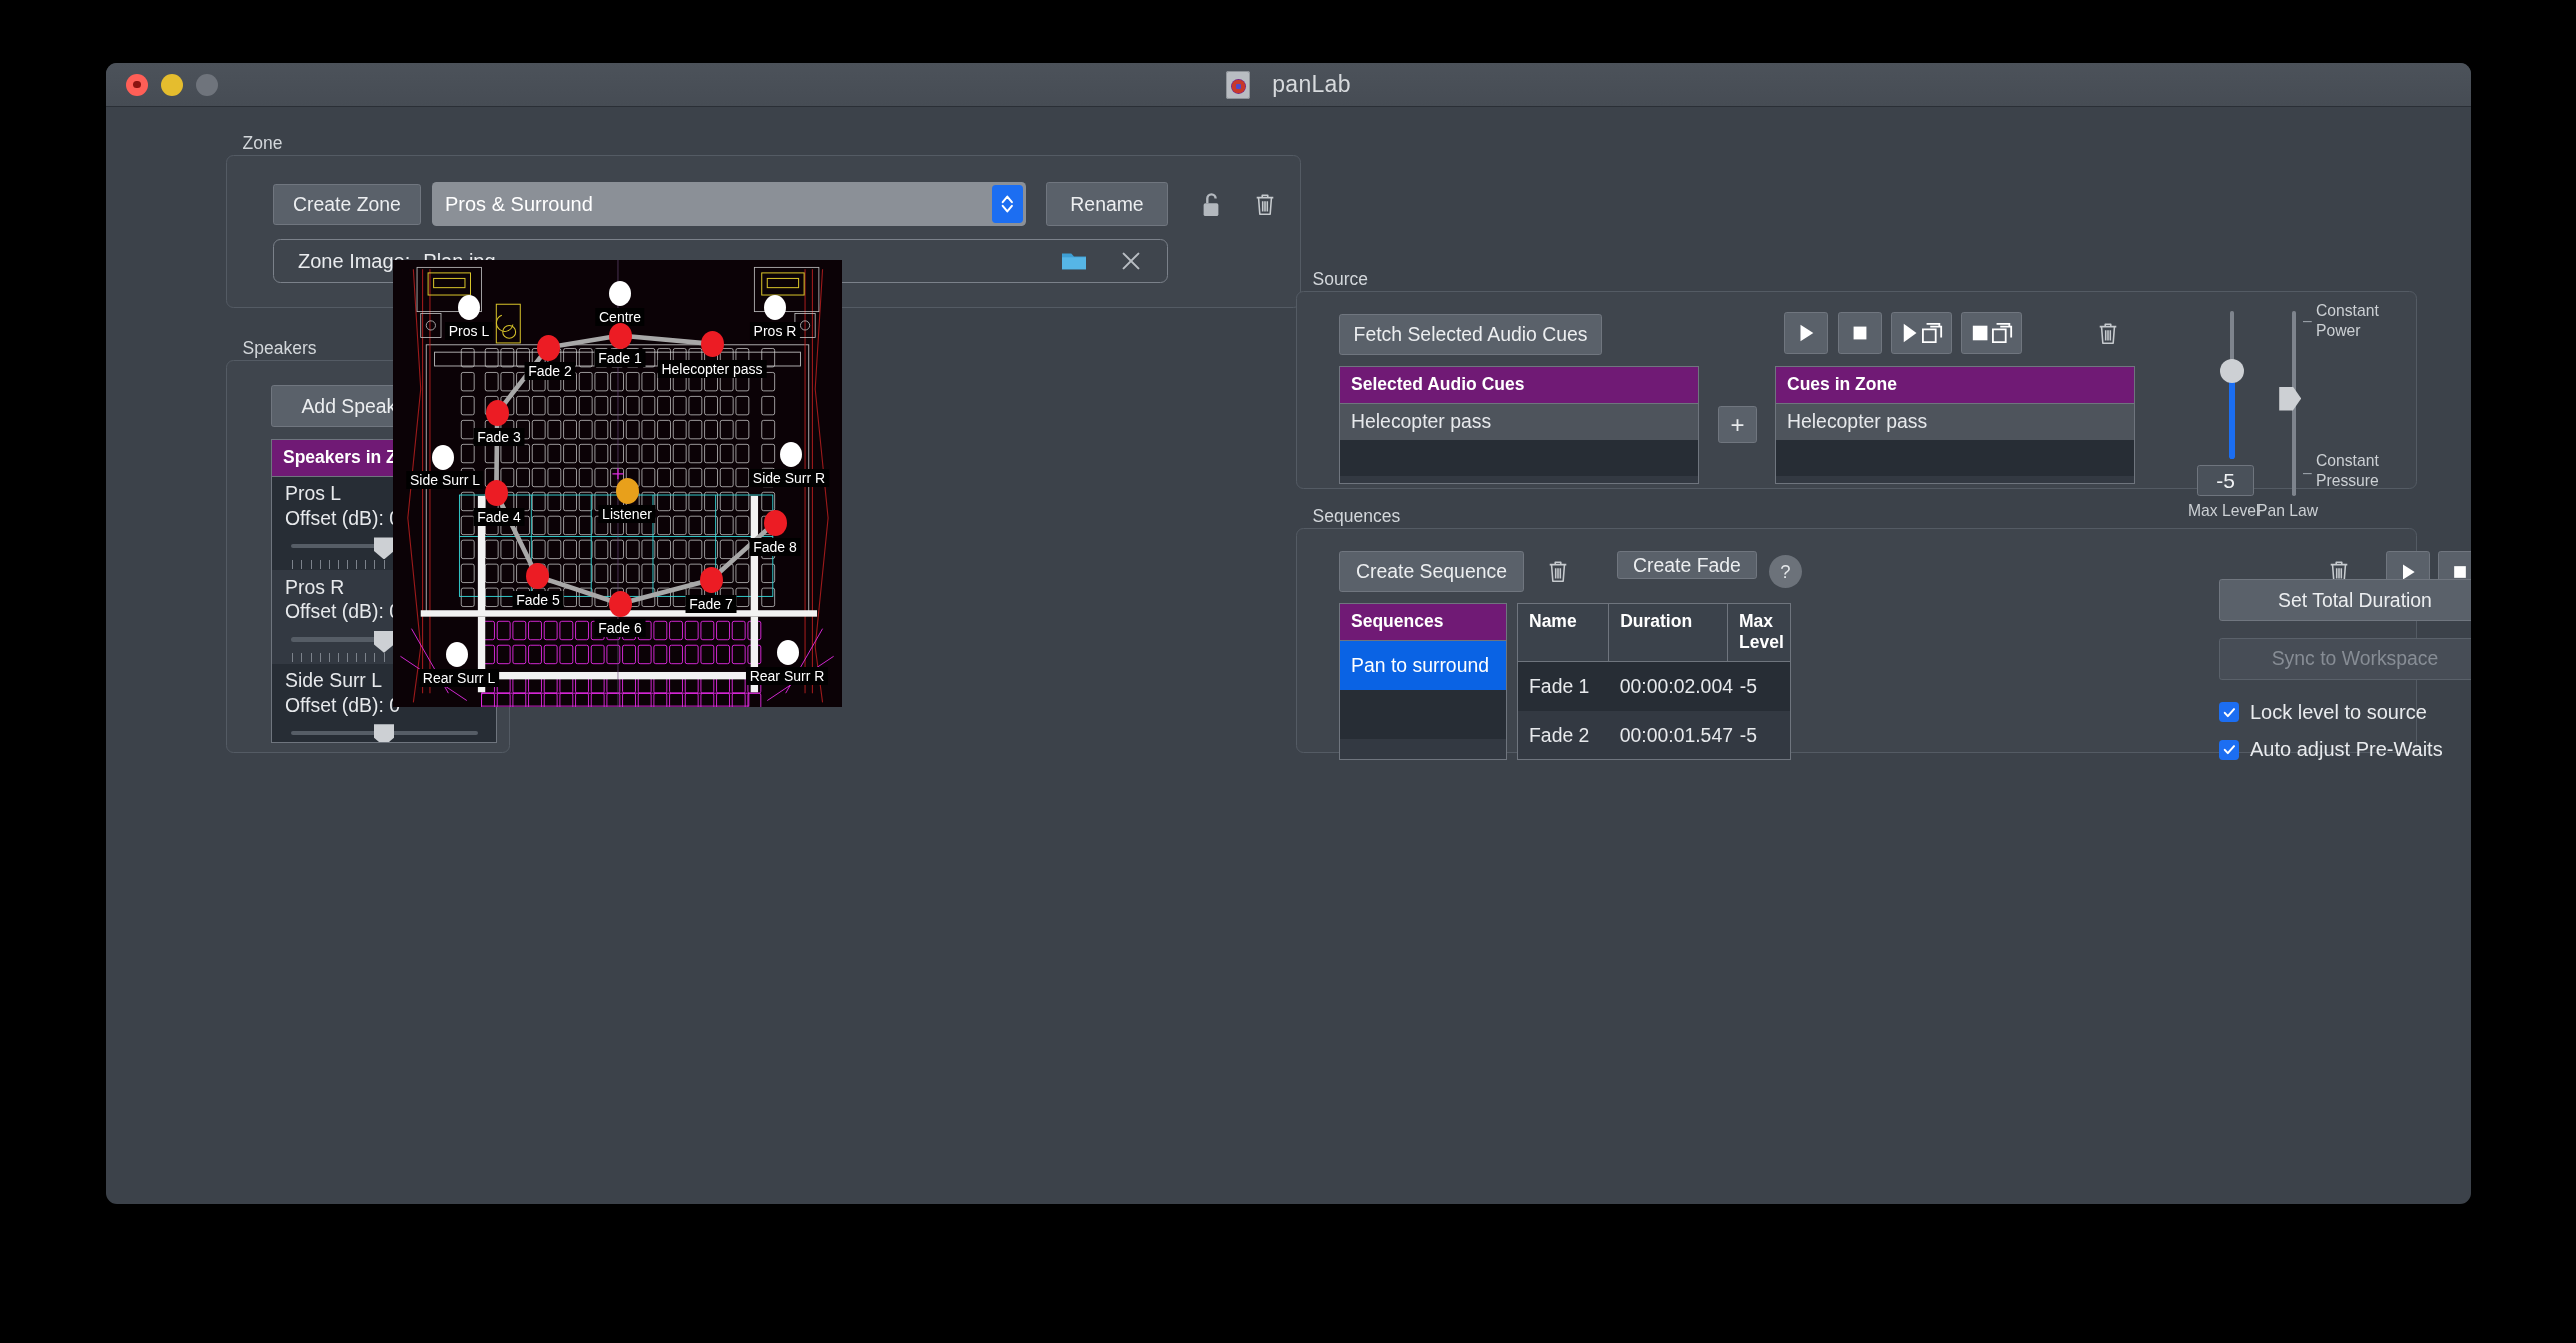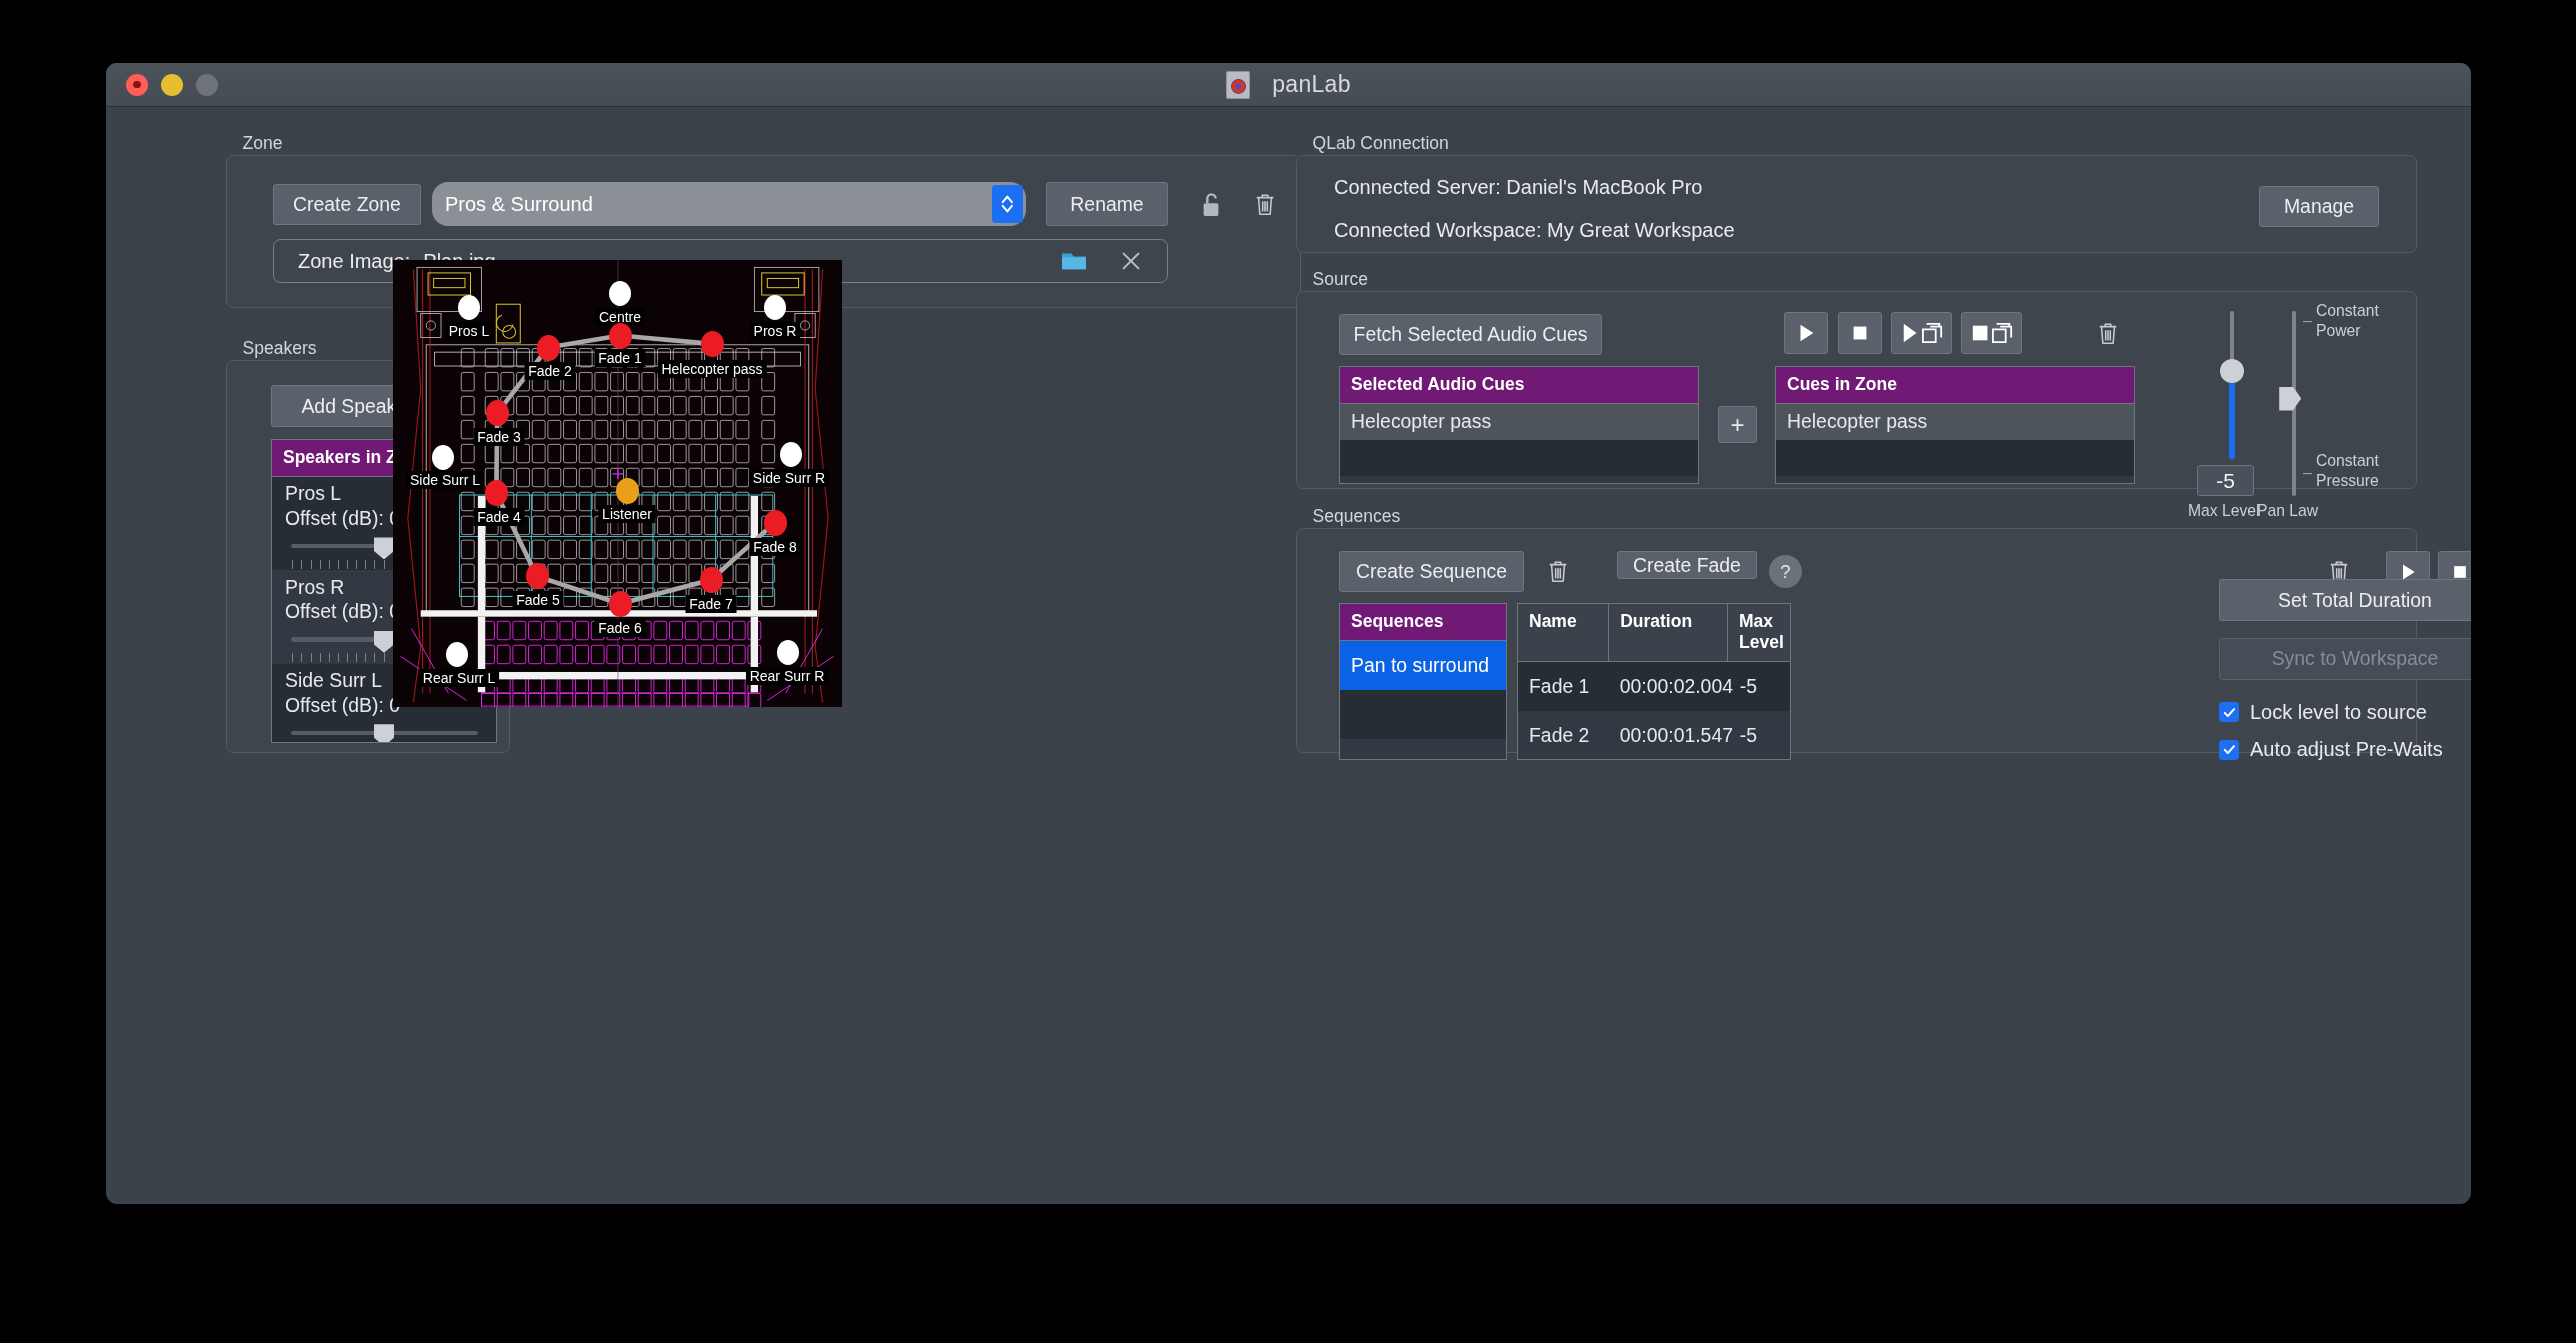--- a/index.html
+++ b/index.html
@@ -225,21 +225,21 @@
   </div>
 
   <div id="content">
 
     <div class="group" style="left:120px; top:26px; width:1075px; height:175px;">
       <div class="group-title">Zone</div>
       <div class="group-body">
 
         <div class="btn" style="position:absolute; left:46px; top:28px; width:148px; height:41px;">Create Zone</div>
 
-        <div class="popup" style="position:absolute; left:205px; top:26px; width:594px; height:44px;border-radius:16px;">
+        <div class="popup" style="position:absolute; left:205px; top:26px; width:594px; height:44px;">
           <span>Pros &amp; Surround</span>
           <span class="stepper">
             <svg width="16.6" height="24" viewBox="0 0 18 26">
               <path d="M4 11 L9 5 L14 11" fill="none" stroke="#fff" stroke-width="2.2" stroke-linecap="round" stroke-linejoin="round"></path>
               <path d="M4 15 L9 21 L14 15" fill="none" stroke="#fff" stroke-width="2.2" stroke-linecap="round" stroke-linejoin="round"></path>
             </svg>
           </span>
         </div>
 
         <div class="btn" style="position:absolute; left:819px; top:26px; width:122px; height:44px;">Rename</div>
@@ -775,28 +775,20 @@
           <div class="lbl" style="left: 382px; top: 278px;">Fade 8</div>
           <div class="node" style="left: 144px; top: 316px;"></div>
           <div class="lbl" style="left: 145px; top: 331px;">Fade 5</div>
           <div class="node" style="left: 227px; top: 344px;"></div>
           <div class="lbl" style="left: 227px; top: 359px;">Fade 6</div>
           <div class="node" style="left: 318px; top: 320px;"></div>
           <div class="lbl" style="left: 318px; top: 335px;">Fade 7</div>
         </div>
     </div>
 
-    <div class="group" style="left:1190px; top:26px; width:1121px; height:120px;">
-      <div class="group-title">QLab Connection</div>
-      <div class="group-body">
-        <div style="position:absolute; left:37px; top:20px; font-size:20px; color:#e9ebee;">Connected Server: Daniel's MacBook Pro</div>
-        <div style="position:absolute; left:37px; top:63px; font-size:20px; color:#e9ebee;">Connected Workspace: My Great Workspace</div>
-        <div class="btn" style="position:absolute; right:37px; top:29.5px; width:120px; height:41px;">Manage</div>
-      </div>
-    </div>
 
     <div class="group" style="left:1190px; top:162px; width:1121px; height:220px;">
       <div class="group-title">Source</div>
       <div class="group-body">
 
         <div class="btn" style="position:absolute; left:42px; top:22px; width:263px; height:41px;">Fetch Selected Audio Cues</div>
 
         <div class="icon-btn" style="position:absolute; left:487px; top:20px; width:44px; height:42px;">
           <svg width="22" height="22" viewBox="0 0 24 24">
               <path d="M6 3 L20 12 L6 21 Z" fill="#fff"></path>

